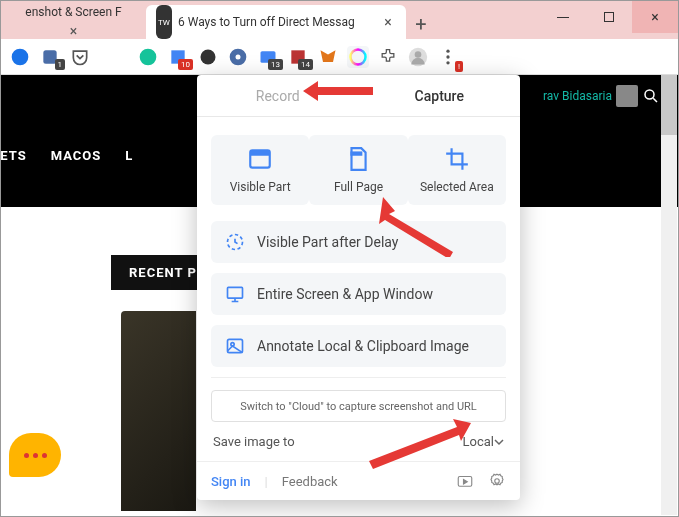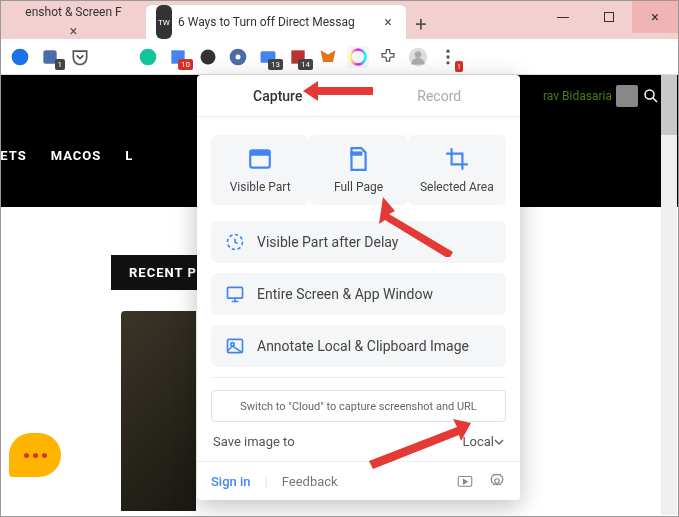--- a/index.html
+++ b/index.html
@@ -27,21 +27,21 @@
 .ext-icon svg { width: 20px; height: 20px; }
 .badge { position: absolute; bottom: -2px; right: -4px; background: #d93025; color: #fff; font-size: 8px; padding: 0 3px; border-radius: 2px; line-height: 11px; }
 .badge.dark { background: #444; }
 .toolbar-spacer { flex: 1; }
 
 
 .page-bg { position: absolute; top: 74px; left: 0; right: 0; bottom: 0; }
 .black-banner { background: #000; height: 132px; color: #fff; display: flex; align-items: flex-end; padding: 0 0 44px 0; }
 .nav-items { display: flex; gap: 24px; font-weight: 700; font-size: 13px; letter-spacing: 1px; }
 .nav-items span:first-child { margin-left: -20px; }
-.hidden-header-right { position: absolute; right: 18px; top: 10px; display: flex; align-items: center; gap: 4px; color: #4d7c0f; font-size: 12px; }
+.hidden-header-right { position: absolute; right: 18px; top: 10px; display: flex; align-items: center; gap: 4px; color: #14b8a6; font-size: 12px; }
 .avatar-sm { width: 22px; height: 22px; background: #888; border-radius: 2px; }
 .search-ico { width: 18px; height: 18px; }
 .recent-badge { position: absolute; top: 254px; left: 110px; background: #111; color: #fff; padding: 10px 18px; font-size: 13px; font-weight: 700; letter-spacing: 1px; }
 .article-img { position: absolute; top: 310px; left: 120px; width: 75px; height: 200px; background: linear-gradient(135deg, #3a3528, #1a1812); border-radius: 4px 0 0 0; }
 .chat-bubble { position: absolute; top: 432px; left: 8px; width: 52px; height: 44px; background: #ffb400; border-radius: 22px 22px 22px 4px; display: flex; align-items: center; justify-content: center; gap: 4px; }
 .chat-bubble span { width: 5px; height: 5px; background: #d33; border-radius: 50%; }
 
 
 .popup { position: absolute; top: 74px; left: 196px; width: 323px; background: #fff; box-shadow: 0 6px 24px rgba(0,0,0,0.25); border-radius: 4px; z-index: 10; }
 .popup-tabs { display: flex; height: 42px; border-bottom: 1px solid #e8e8e8; }
@@ -213,22 +213,22 @@
     <span></span>
     <span></span>
     <span></span>
   </div>
 <div class="scrollbar">
     <div class="scroll-thumb"></div>
   </div>
 
 <div class="popup">
   <div class="popup-tabs">
+    <div class="popup-tab inactive">Record</div>
     <div class="popup-tab active">Capture</div>
-    <div class="popup-tab inactive">Record</div>
   </div>
   <div class="popup-body">
     <div class="capture-grid">
       <div class="cap-btn">
         <svg viewBox="0 0 24 24" fill="#4285f4">
             <rect x="3" y="4" width="18" height="16" rx="2" fill="none" stroke="#4285f4" stroke-width="2"></rect>
             <rect x="3" y="4" width="18" height="5" fill="#4285f4"></rect>
           </svg>
         <span>Visible Part</span>
       </div>

